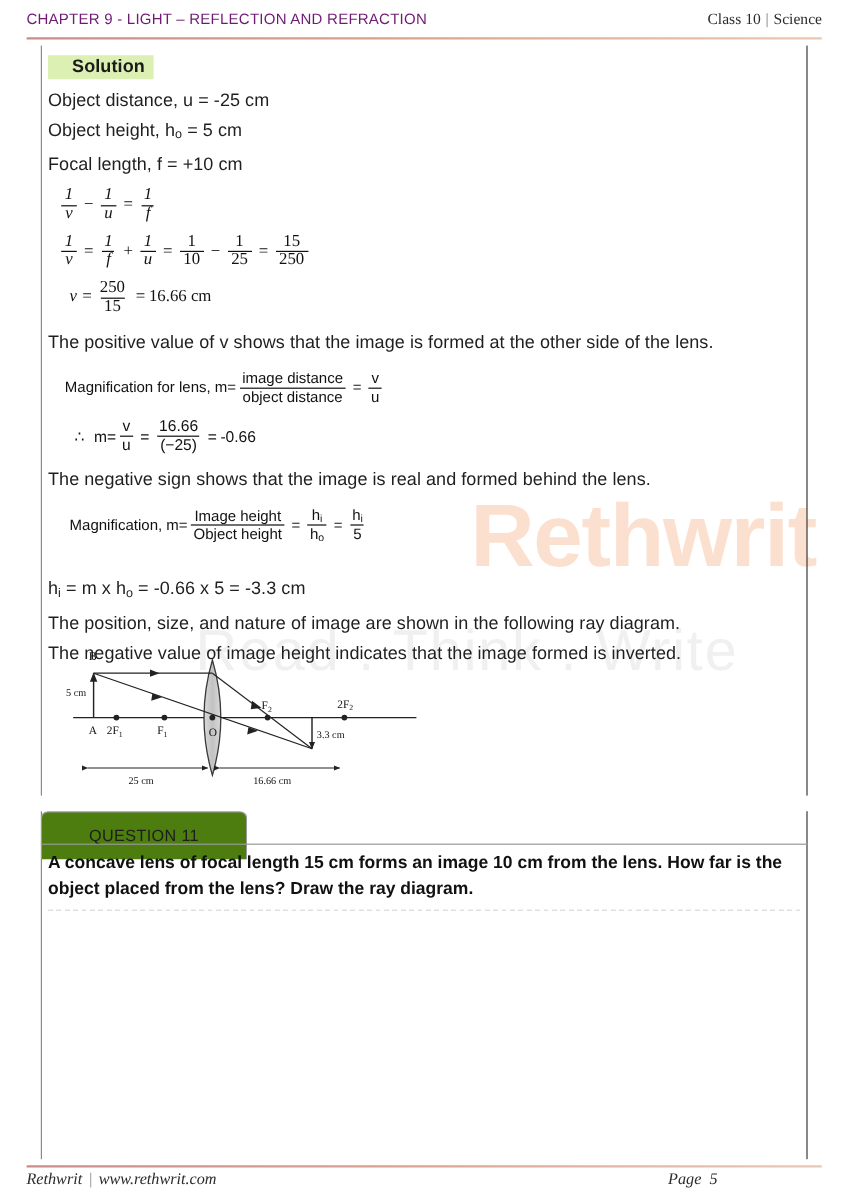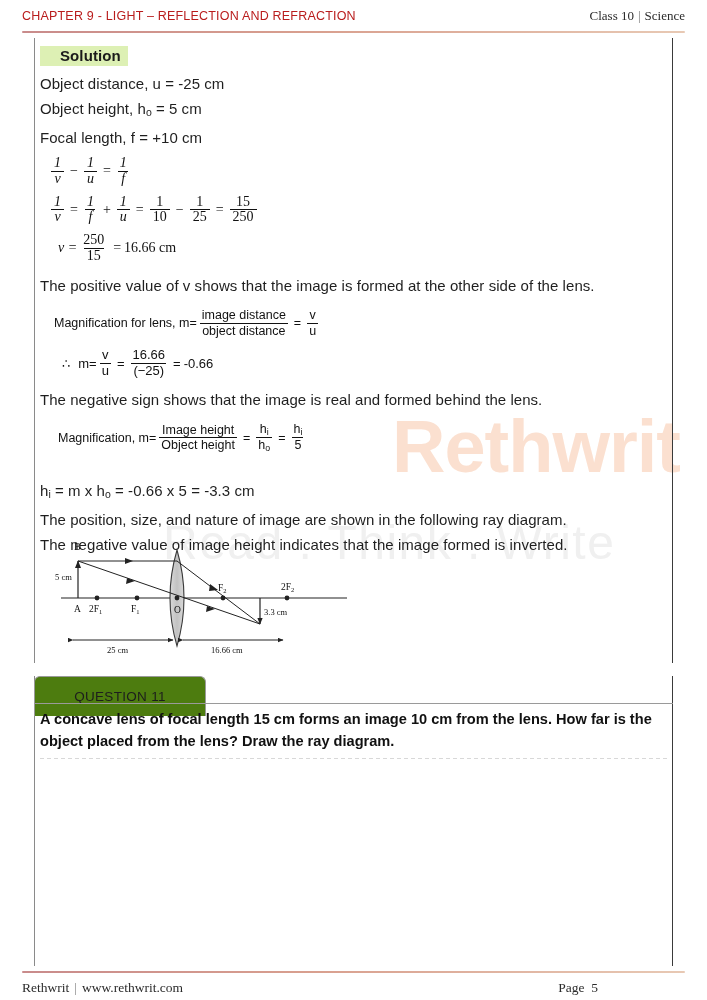--- a/index.html
+++ b/index.html
@@ -14,21 +14,21 @@
   .page { position: relative; width: 707px; height: 1000px; background:#fff; }
 
   
   .page-header {
     position: absolute; left: 0; top: 0; width: 707px; height: 32px;
     display: flex; align-items: center; justify-content: space-between;
     padding: 0 22px 0 22px;
   }
   .hdr-left {
     font-family: "Liberation Sans", sans-serif;
-    font-size: 12.5px; letter-spacing: .2px; color: #b91c1c; white-space: nowrap;
+    font-size: 12.5px; letter-spacing: .2px; color: #701a75; white-space: nowrap;
   }
   .hdr-right {
     font-family: "Liberation Serif", serif;
     font-size: 13px; color: #2b2b2b; white-space: nowrap;
   }
   .hdr-right .sep { margin: 0 4px; color:#777; }
   .hdr-rule {
     position: absolute; left: 22px; top: 31px; width: 663px; height: 2px;
     background: linear-gradient(to right, #c98b8b 0%, #d9a08f 45%, #e8c9b4 100%);
     border-radius: 1px;
@@ -110,23 +110,23 @@
   }
 
   
   .foot-rule {
     position:absolute; left: 22px; top: 971px; width: 663px; height: 2px;
     background: linear-gradient(to right, #c98b8b 0%, #d9a08f 45%, #e8c9b4 100%);
     border-radius: 1px;
   }
   .footer {
     position:absolute; left:0; top: 975px; width: 620px; height: 25px;
-    display:flex; align-items:center; justify-content:space-between;
+    display:flex; justify-content:space-between;
     padding: 0 22px;
-    font-family:"Liberation Serif", serif; font-size: 13.5px; color:#2b2b2b;
+    font-family:"Liberation Serif", serif; font-size: 13.5px; color:#2b2b2b;font-style:italic;
   }
   .footer .sep { margin: 0 5px; color:#888; }
 </style>
 </head>
 <body>
 
 <div class="page">
 
   <div class="page-header">
     <div class="hdr-left">CHAPTER 9 - LIGHT – REFLECTION AND REFRACTION</div>

